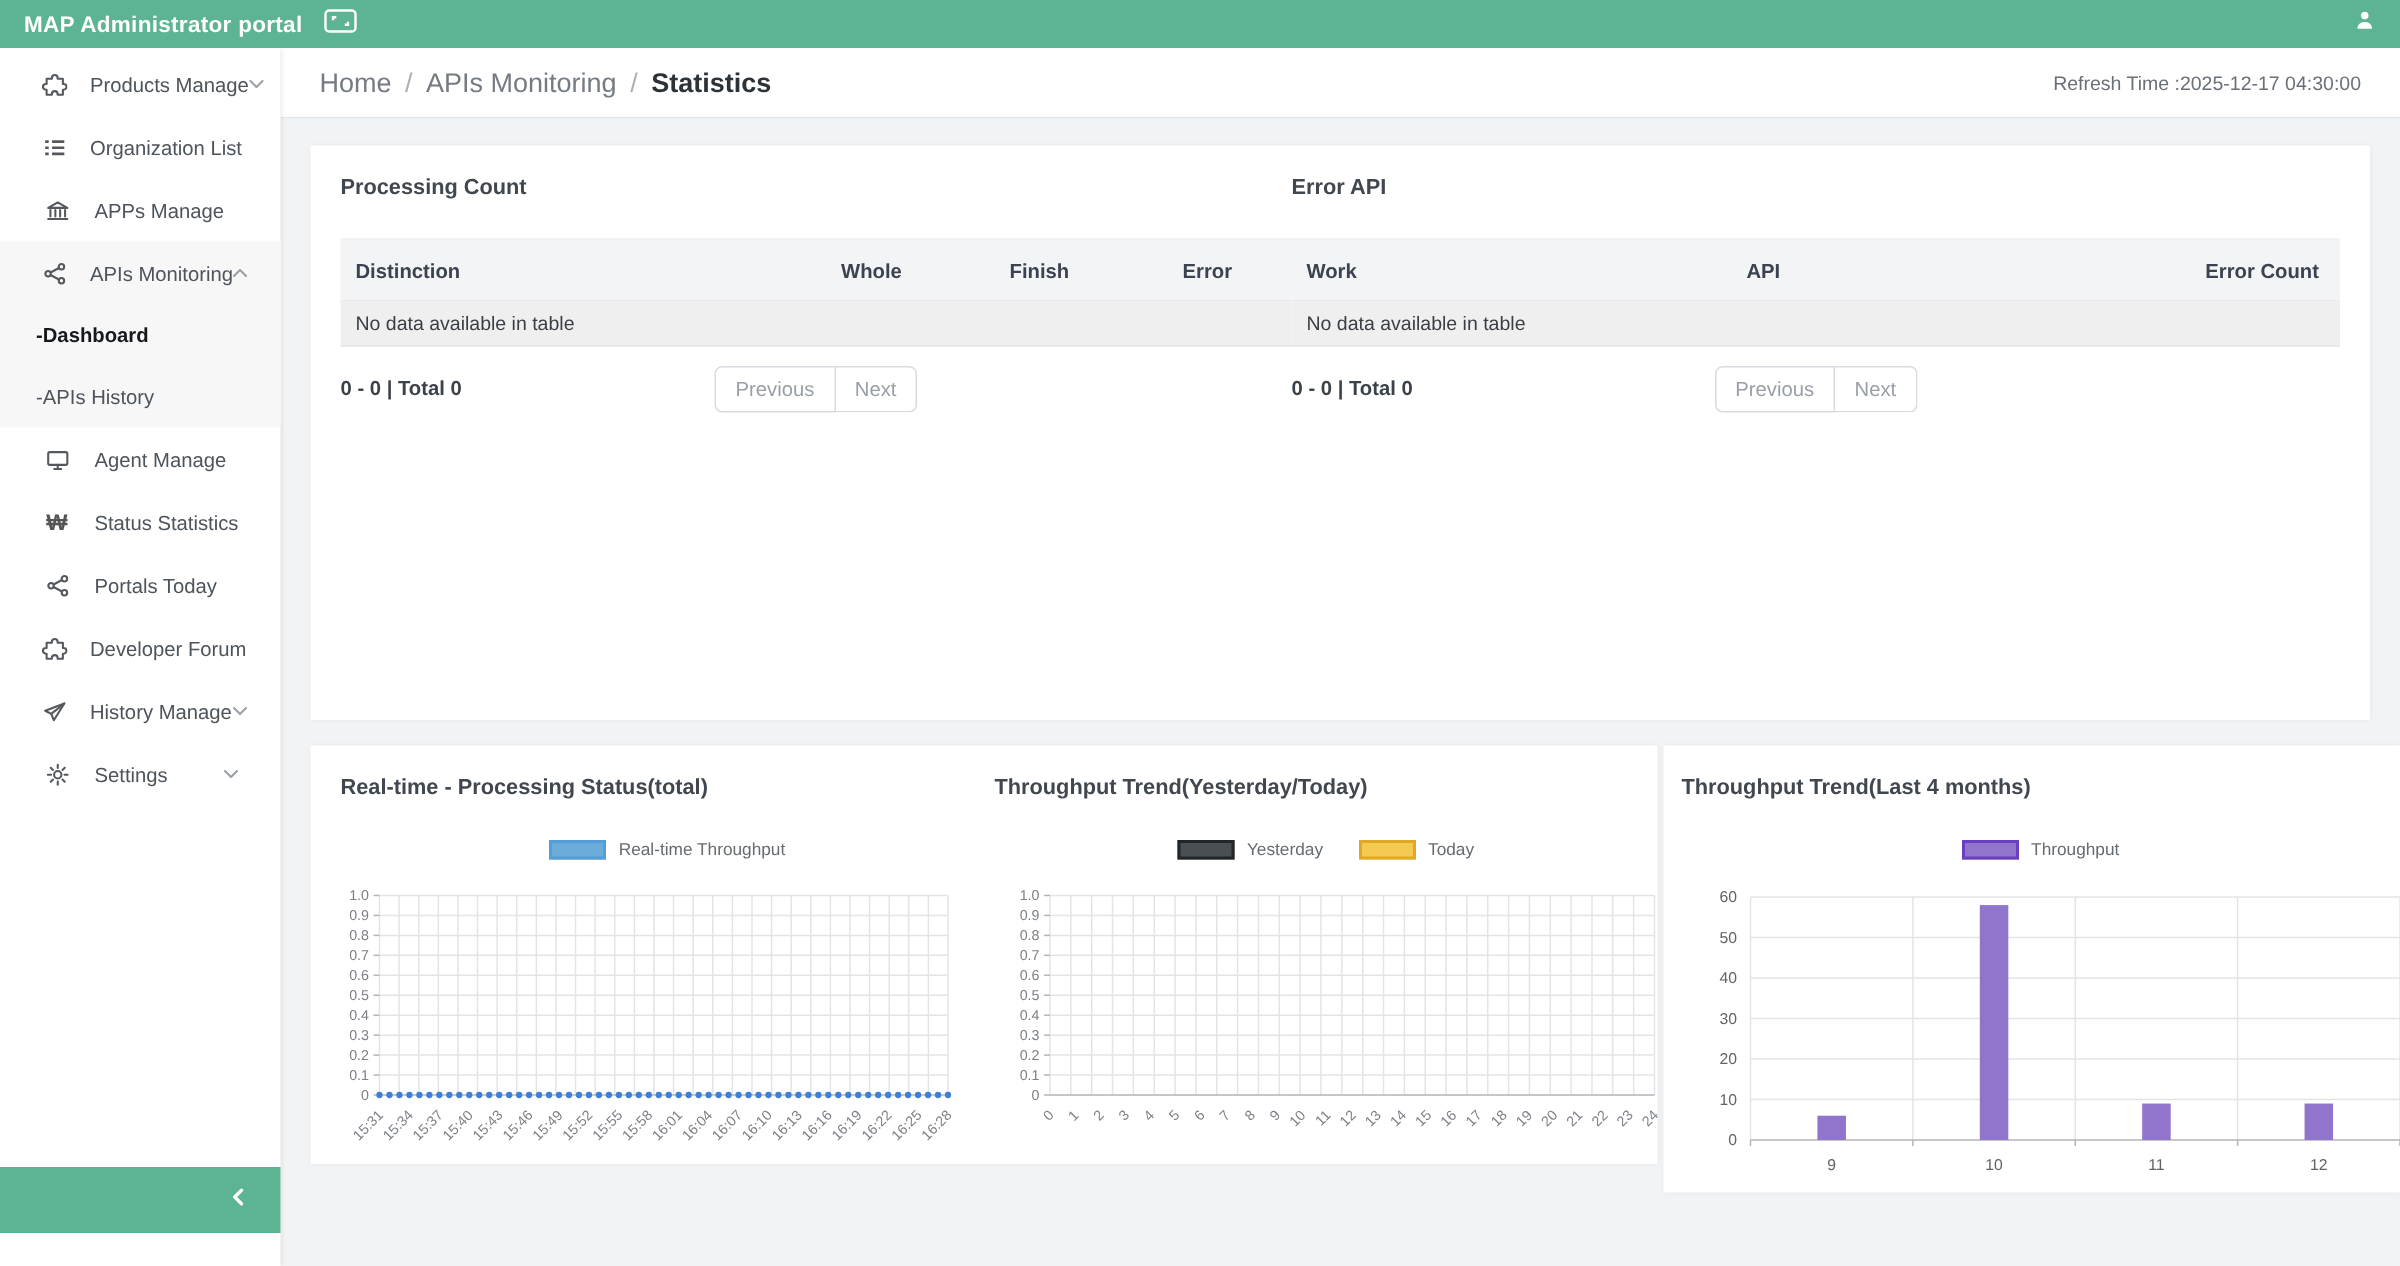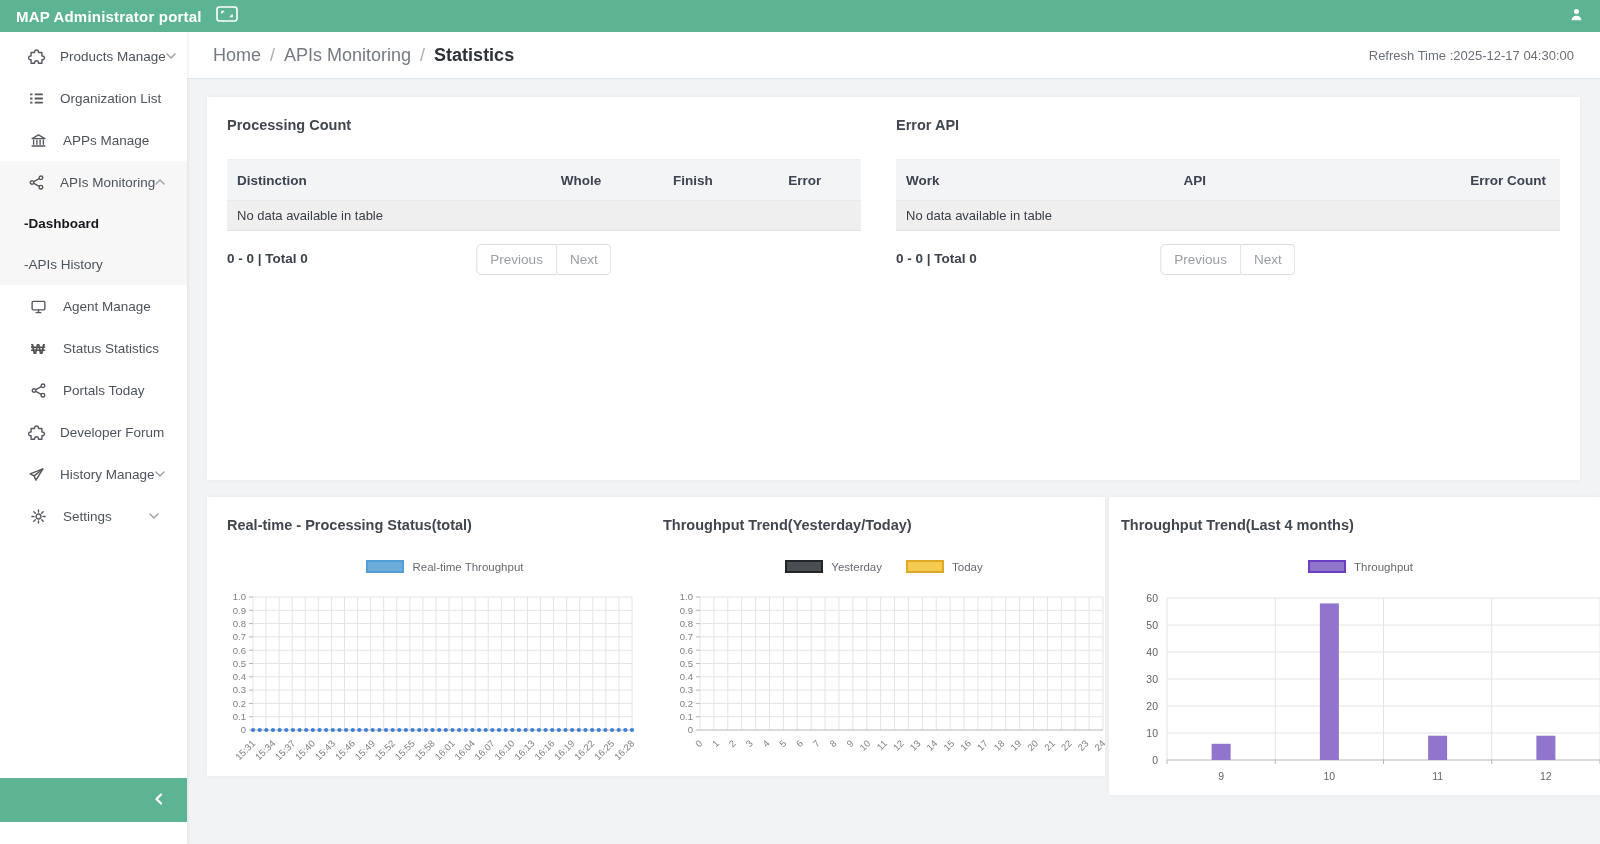--- a/index.html
+++ b/index.html
@@ -34,21 +34,21 @@
   .topnav { position:absolute; top:32px; left:187px; right:0; height:47px; background:#fff;
             border-bottom:1px solid #dfe7ef; display:flex; align-items:center; padding:0 26px; }
   .breadcrumb { display:flex; align-items:center; gap:9px; font-size:18px; color:#757b82; }
   .crumb { color:#757b82; cursor:pointer; }
   .crumb.current { font-weight:bold; color:#2c3237; cursor:default; }
   .crumb-sep { color:#aab0b6; }
   .refresh-time { margin-left:auto; font-size:13px; color:#6a7077; }
 
   
   .card { position:absolute; background:#fff; box-shadow:0 0 4px rgba(0,0,0,.05); }
-  #card-tables { left:207px; top:97px; width:1373px; height:383px; padding:20px; display:flex; gap:35px; }
+  #card-tables { left:207px; top:97px; width:1373px; height:383px; padding:20px; display:flex; }
   .table-section.left { width:634px; flex:none; }
   .table-section.right { flex:1; }
   .section-title { font-size:14.5px; font-weight:bold; color:#41474e; }
   .table { margin-top:26px; }
   .thead { display:flex; align-items:center; height:42px; background:#f3f4f6; font-size:13.5px;
            font-weight:bold; color:#3c4350; border-top:1px solid #eef0f2; border-bottom:1px solid #e7e9ec; }
   .th { padding:0 10px; }
   .t1 .th:nth-child(1) { width:47%; text-align:left; }
   .t1 .th:nth-child(n+2) { width:17.66%; text-align:center; }
   .t2 .th:nth-child(1) { width:22%; text-align:left; }

